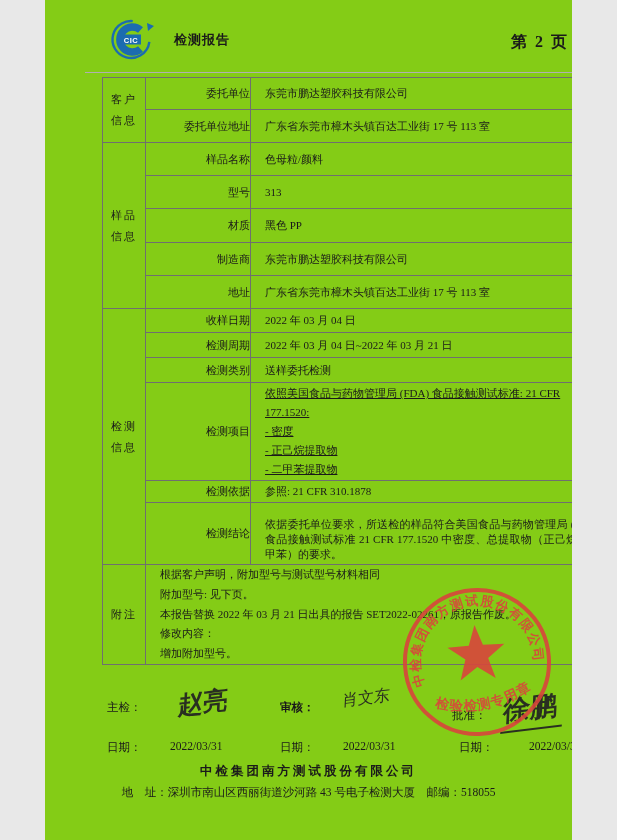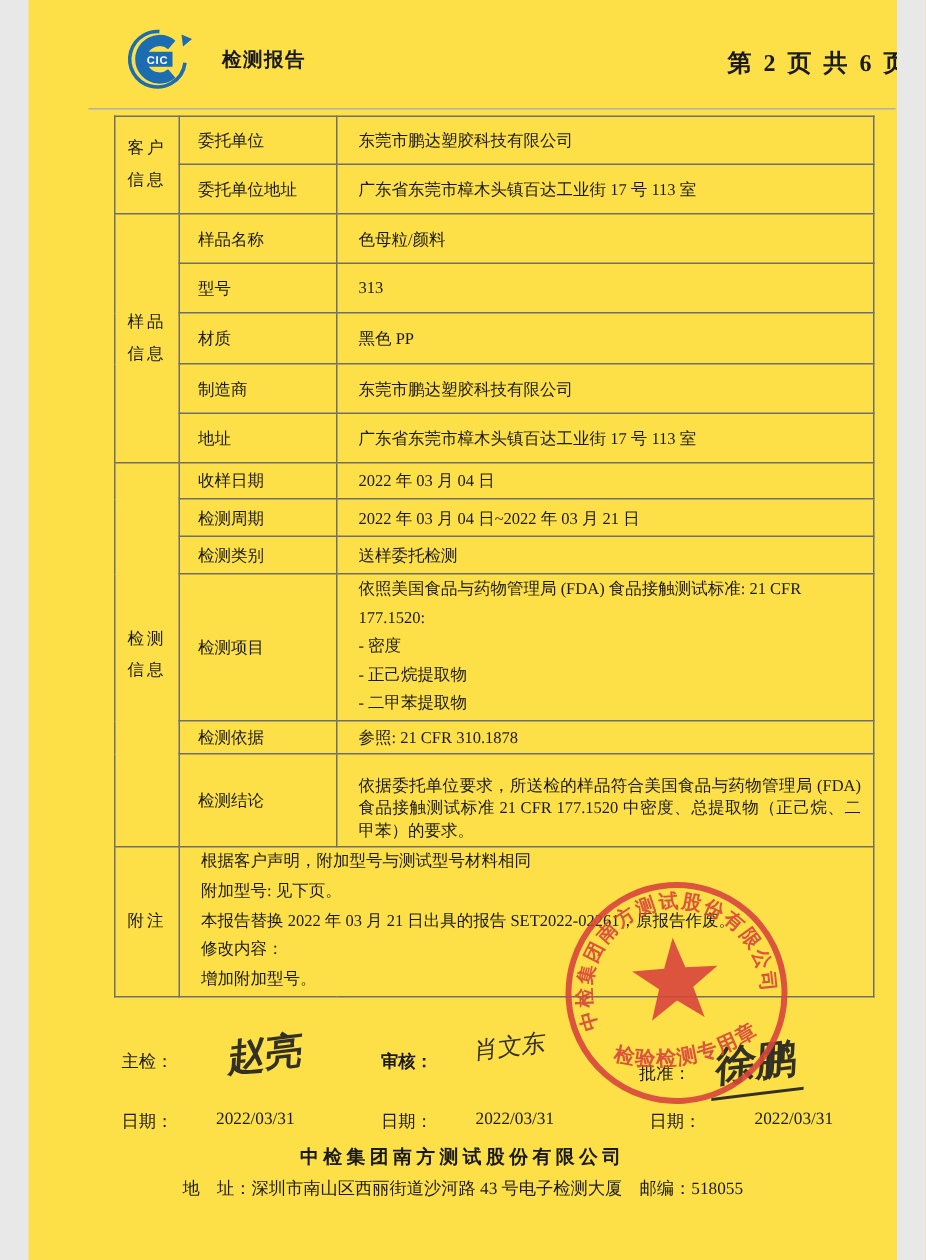--- a/index.html
+++ b/index.html
@@ -1,37 +1,37 @@
 <!DOCTYPE html>
 <html><head>
 <meta charset="utf-8">
 <style>
   * { margin:0; padding:0; box-sizing:border-box; }
   html,body { background:#e8e8e8; }
   #page {
-    position:relative; width:579px; height:840px; margin:0 auto;
-    background:#fde047; color:#1a1a1a;
+    position:relative; width:527px; height:840px; margin:0 auto;
+    background:#84cc16; color:#1a1a1a;
     font-family:"Liberation Serif","DejaVu Serif",serif;
     overflow:hidden;
   }
   
   .logo { position:absolute; left:62px; top:17px; width:48px; height:45px; }
   .doc-title { position:absolute; left:129px; top:31px; font-size:13px; font-weight:bold; letter-spacing:1px; }
   .report-no { position:absolute; left:236px; top:32px; font-size:12px; font-weight:bold; }
   .page-info { position:absolute; left:466px; top:32px; font-size:16px; font-weight:bold; letter-spacing:2px; white-space:nowrap; }
   .header-rule { position:absolute; left:40px; top:72px; width:538px; border-top:1px solid #b0b0b0; }
 
   
   table.report { position:absolute; left:57px; top:77px; width:506px; border-collapse:collapse; table-layout:fixed; font-size:11px;border-radius:23px; }
   table.report td { border:1px solid #6f6f6f; vertical-align:middle; }
   td.sec { text-align:center; }
   td.sec .sec-t { width:26px; margin:0 auto; line-height:21px; letter-spacing:2px; }
-  td.lbl { padding-left:12px; }
+  td.lbl { padding-left:12px;text-align:right; }
   td.val { padding-left:14px; padding-right:8px; }
-  td.val.multi { line-height:19px; padding-top:1px; padding-bottom:1px; }
+  td.val.multi { line-height:19px; padding-top:1px; padding-bottom:1px;text-decoration:underline; }
   td.val.conc { line-height:15px; padding-top:14px; padding-bottom:2px; text-align:justify; }
   td.val.note { line-height:19.8px; vertical-align:middle; }
   tr.rh1{height:32px} tr.rh2{height:33px} tr.rh3{height:34px}
   tr.rh4{height:24px} tr.rh5{height:25px} tr.rh6{height:95px}
   tr.rh7{height:22px} tr.rh8{height:46px} tr.rh9{height:99px}
 
   
   .sig-label { position:absolute; font-size:11.5px; white-space:nowrap; }
   .sig-name { position:absolute; font-weight:bold; color:#222; white-space:nowrap;
               transform:rotate(-7deg) skewX(-10deg); opacity:.92; }

